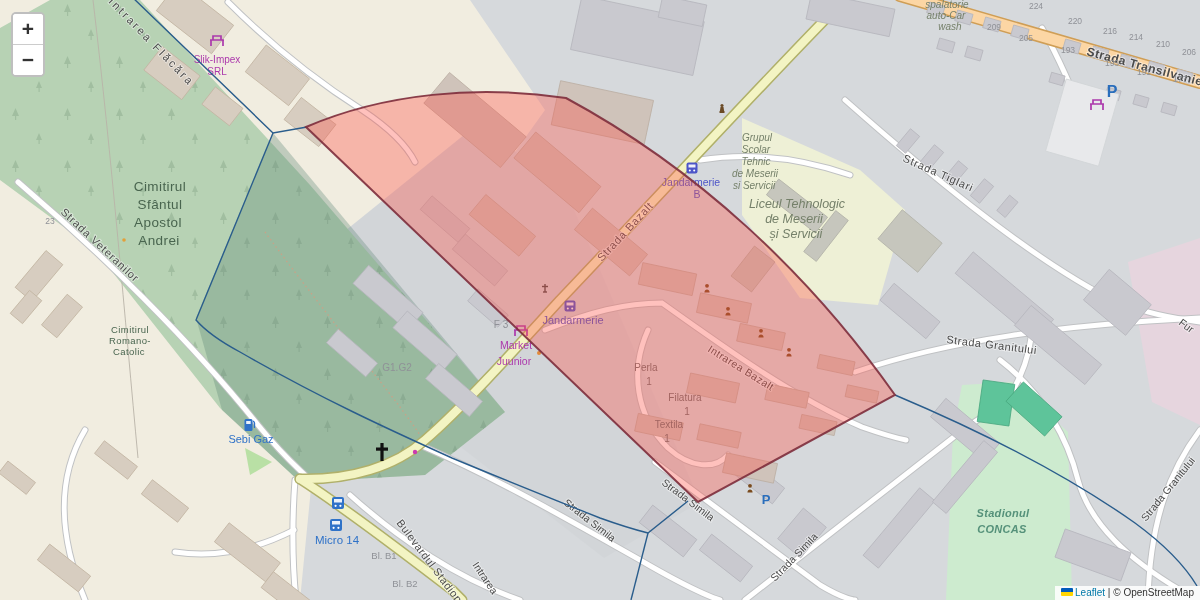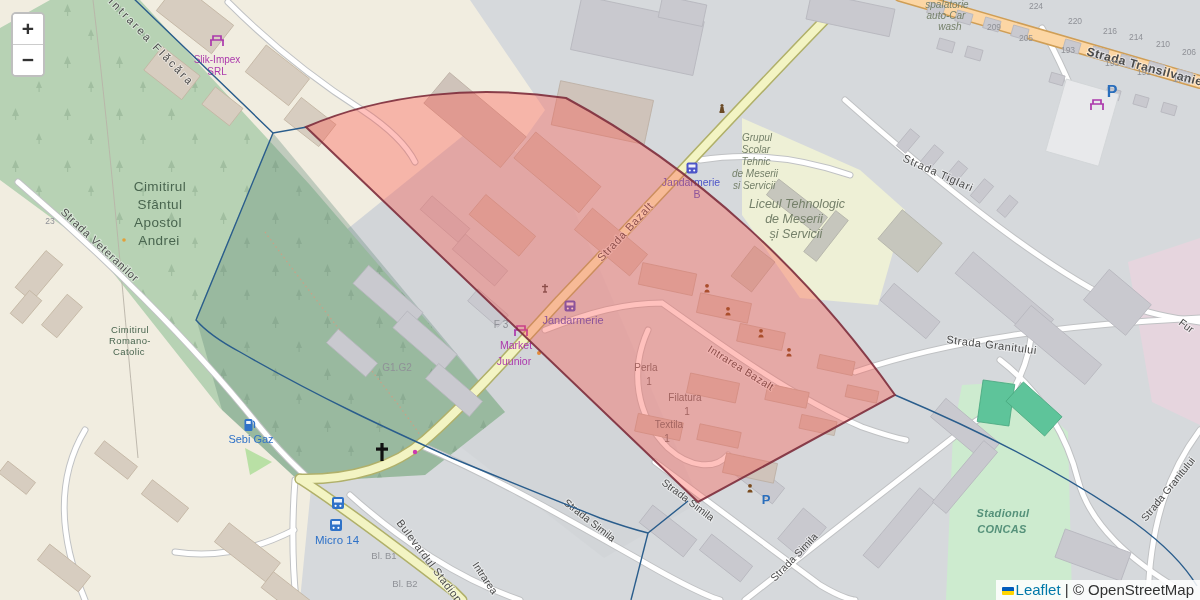--- a/index.html
+++ b/index.html
@@ -14,21 +14,21 @@
   .pitch-lbl{fill:#55917a;font-style:italic;font-weight:bold;letter-spacing:.3px;}
   .transit-lbl{fill:#4d55c8;}
   .poi-blue-lbl{fill:#2f72c8;}
   .shop-lbl{fill:#ac39ac;}
   .num{fill:#8f9197;font-size:8.5px;}
   
   .lf-zoom{position:absolute;top:12px;left:11px;background:#fff;border:2px solid rgba(0,0,0,.25);border-radius:5px;overflow:hidden;z-index:10;}
   .lf-zoom a{display:block;width:30px;height:30px;line-height:29px;text-align:center;font-size:21px;font-weight:bold;color:#333;text-decoration:none;cursor:pointer;background:#fff;}
   .lf-zoom a:first-child{border-bottom:1px solid #ccc;}
   
-  .lf-attr{position:absolute;right:0;bottom:0;background:rgba(255,255,255,.85);padding:1px 6px 2px 6px;font-size:15px;color:#333;z-index:10;white-space:nowrap;}
+  .lf-attr{position:absolute;right:0;bottom:0;background:rgba(255,255,255,.85);padding:1px 6px 2px 6px;font-size:10px;color:#333;z-index:10;white-space:nowrap;}
   .lf-attr .flag{display:inline-block;width:12px;height:8px;border-radius:1px;vertical-align:baseline;margin-right:2px;
     background:linear-gradient(to bottom,#005BBB 0 50%,#FFD500 50% 100%);}
   .lf-attr a{color:#0078A8;text-decoration:none;cursor:pointer;}
   .lf-attr .cp{color:#333;cursor:pointer;}
 </style>
 </head>
 <body>
 
 <div class="map-wrap">
 <svg width="1200" height="600" viewBox="0 0 1200 600">

